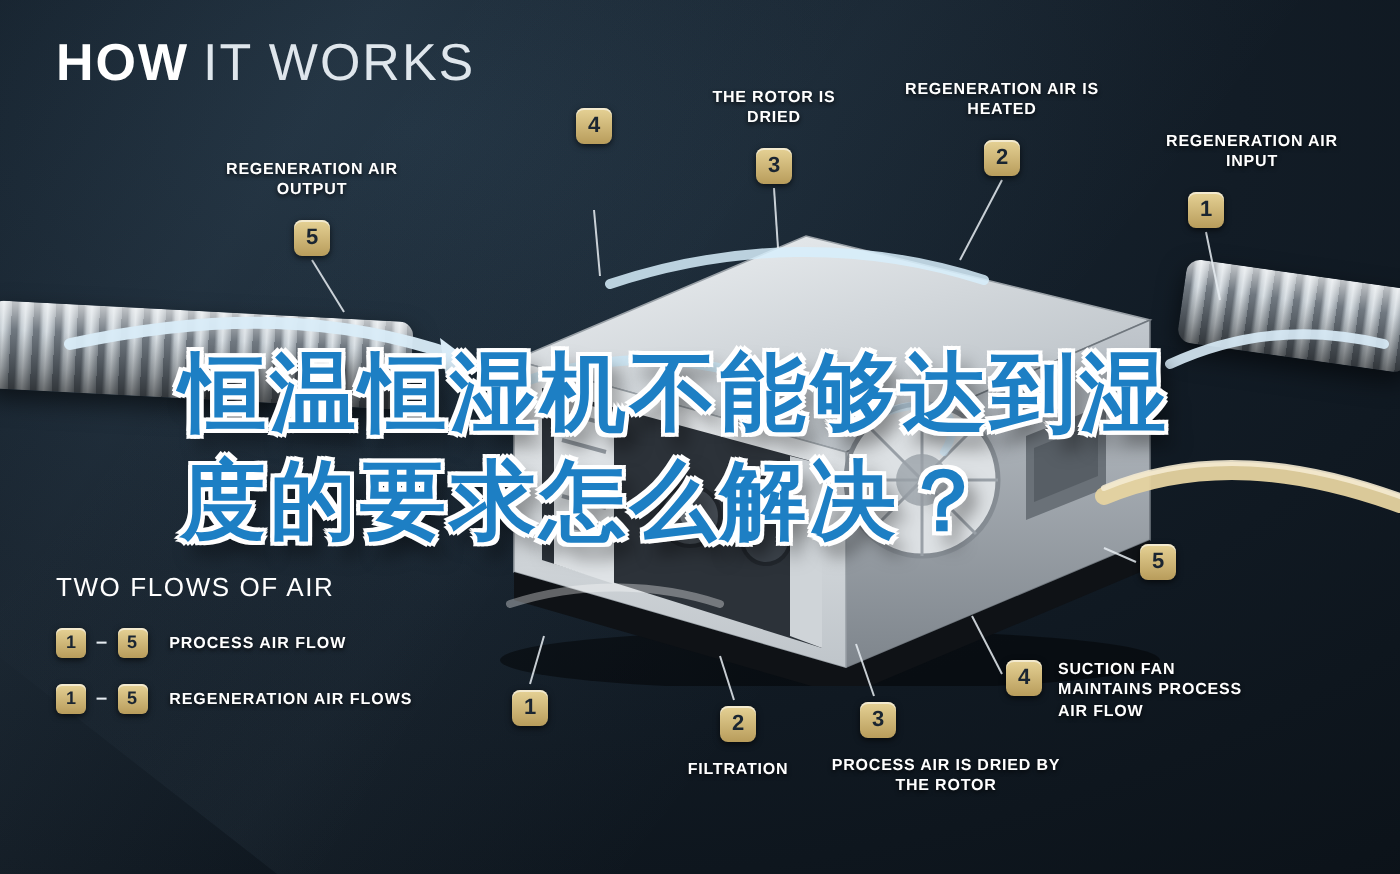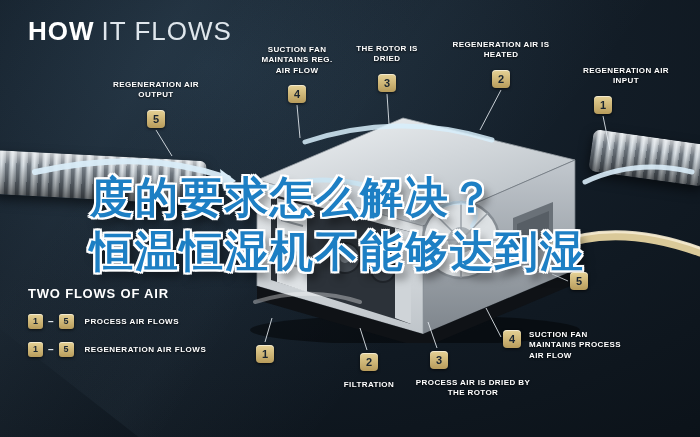--- a/index.html
+++ b/index.html
@@ -54,21 +54,21 @@
     background:linear-gradient(180deg,#e6d296,#b89c5b);
     color:#1a2531; font-size:11px; line-height:18px; font-weight:700; text-align:center;
     box-shadow:0 1px 3px rgba(0,0,0,.65), inset 0 1px 0 rgba(255,255,255,.55);
   }
   .callout.v-below .badge { margin-top:9px; }
   .callout.v-above .badge { margin-bottom:9px; }
   .callout.h { display:flex; gap:8px; align-items:flex-start; text-align:left; }
   .badge-row { width:100%; }
 
   .legend { position:absolute; left:28px; top:286px; z-index:6; color:#fff; }
-  .legend-title { font-size:13px; font-weight:700; letter-spacing:.8px; }
+  .legend-title { font-size:13px; font-weight:400; letter-spacing:.8px; }
   .legend-row { display:flex; align-items:center; gap:5px; margin-top:13px; }
   .legend-row .badge.sm { width:15px; height:15px; line-height:15px; font-size:9px; border-radius:3px; }
   .legend-row .dash { font-size:10px; font-weight:700; color:#e6ecf1; }
   .legend-row .legend-label { margin-left:6px; font-size:8px; font-weight:700; letter-spacing:.5px; text-shadow:0 1px 2px rgba(0,0,0,.75); }
 </style>
 </head>
 <body>
 
 <div class="stage">
 
@@ -142,34 +142,33 @@
       <line x1="603" y1="116" x2="610" y2="150"></line>
       <line x1="568" y1="281" x2="552" y2="274"></line>
       <line x1="501" y1="337" x2="486" y2="308"></line>
       <line x1="437" y1="348" x2="428" y2="322"></line>
       <line x1="367" y1="350" x2="360" y2="328"></line>
       <line x1="265" y1="342" x2="272" y2="318"></line>
     </g>
   </svg>
 
   <div class="title">
-    <span class="t-bold">HOW</span><span class="t-light">IT FLOWS</span>
+    <span class="t-bold">HOW</span><span class="t-light">IT WORKS</span>
   </div>
 
   <div class="overlay-cn">
+    <div>恒温恒湿机不能够达到湿</div>
     <div>度的要求怎么解决？</div>
-    <div>恒温恒湿机不能够达到湿</div>
   </div>
 
   <div class="callout v-below" style="left:112px;top:80px;width:88px">
     <div class="txt">REGENERATION AIR OUTPUT</div>
     <span class="badge">5</span>
   </div>
   <div class="callout v-below" style="left:254px;top:45px;width:86px">
-    <div class="txt">SUCTION FAN MAINTAINS REG. AIR FLOW</div>
     <span class="badge">4</span>
   </div>
   <div class="callout v-below" style="left:348px;top:44px;width:78px">
     <div class="txt">THE ROTOR IS DRIED</div>
     <span class="badge">3</span>
   </div>
   <div class="callout v-below" style="left:452px;top:40px;width:98px">
     <div class="txt">REGENERATION AIR IS HEATED</div>
     <span class="badge">2</span>
   </div>
@@ -200,21 +199,21 @@
   <div class="callout v-above" style="left:222px;top:344px;width:86px">
     <span class="badge">1</span>
   </div>
 
   <div class="legend">
     <div class="legend-title">TWO FLOWS OF AIR</div>
     <div class="legend-row">
       <span class="badge sm">1</span>
       <span class="dash">–</span>
       <span class="badge sm">5</span>
-      <span class="legend-label">PROCESS AIR FLOWS</span>
+      <span class="legend-label">PROCESS AIR FLOW</span>
     </div>
     <div class="legend-row">
       <span class="badge sm">1</span>
       <span class="dash">–</span>
       <span class="badge sm">5</span>
       <span class="legend-label">REGENERATION AIR FLOWS</span>
     </div>
   </div>
 
 </div>

